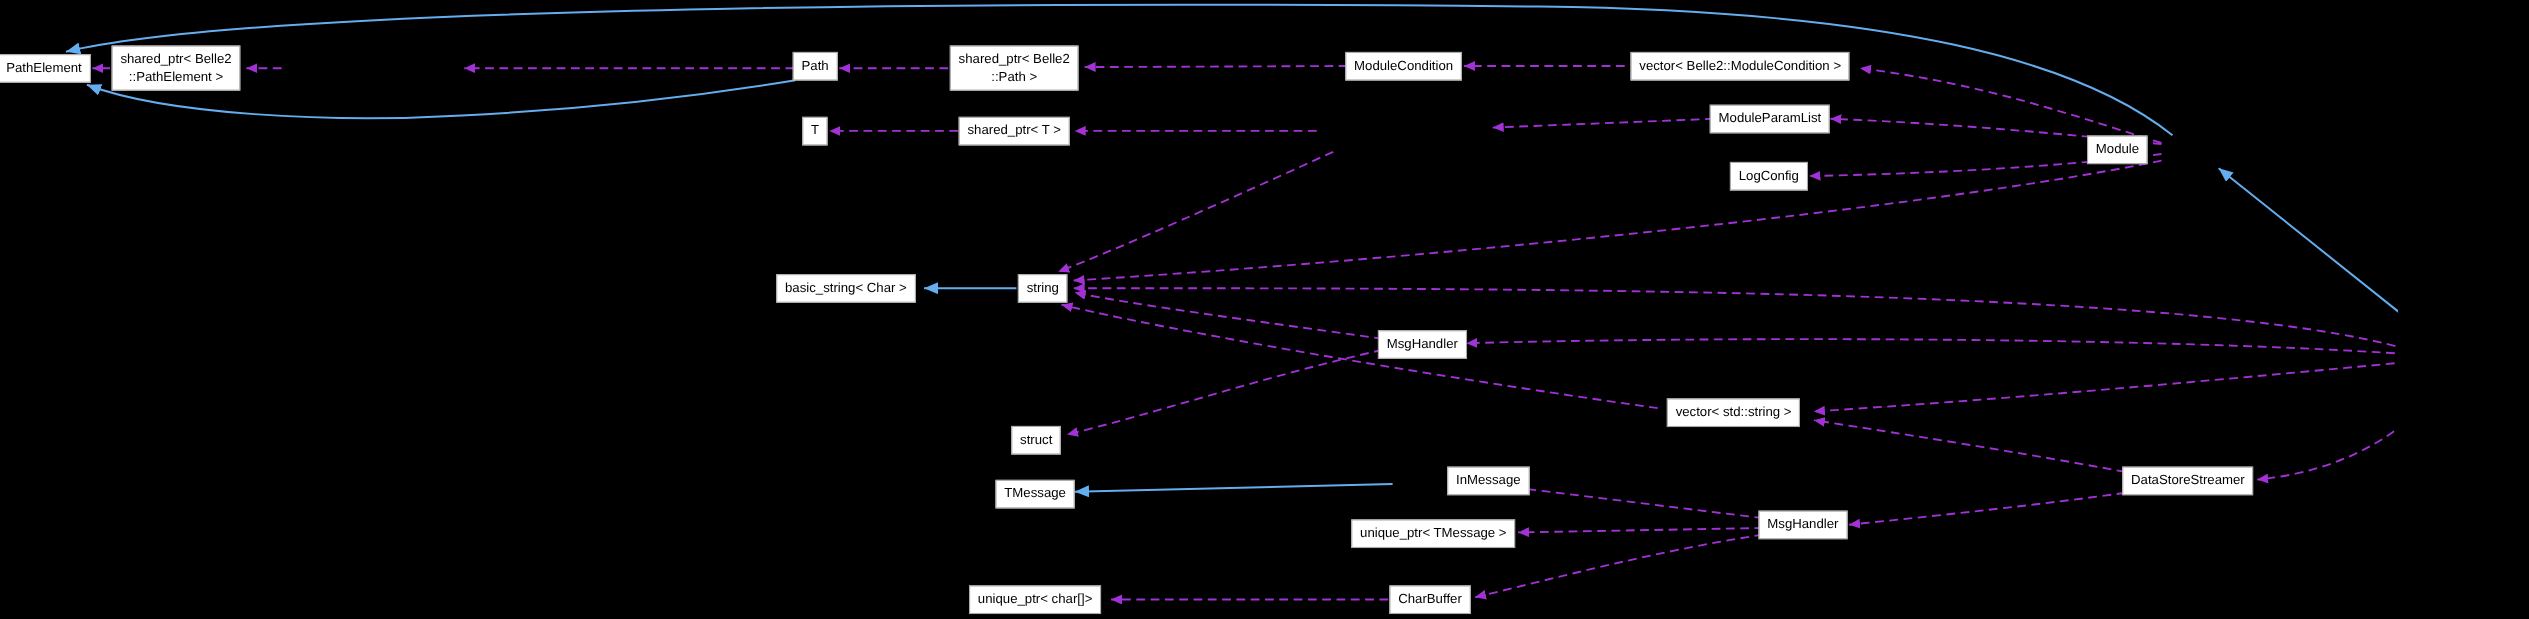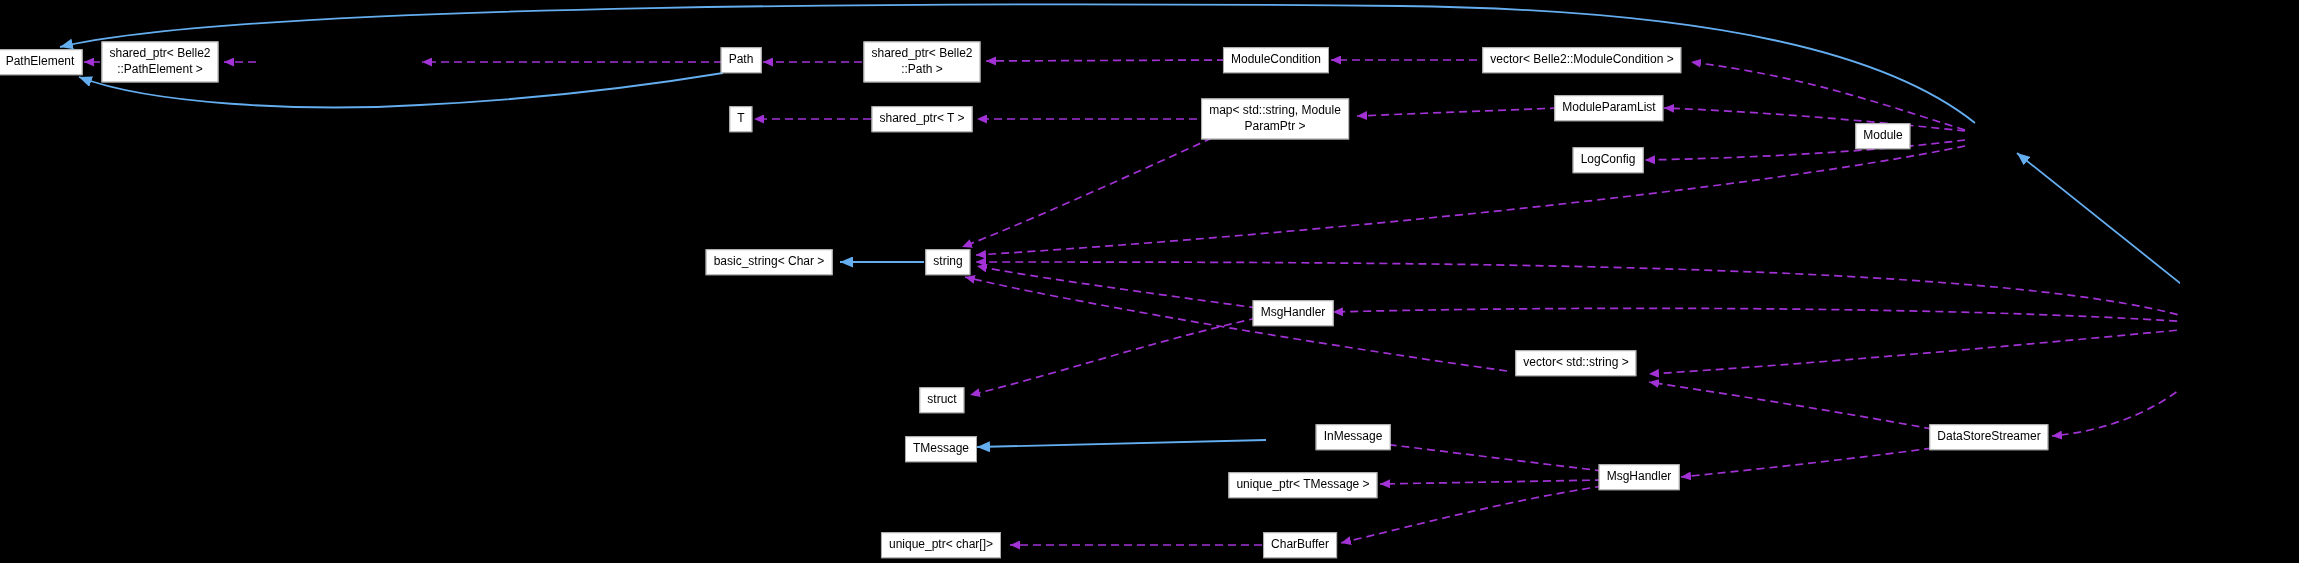--- a/index.html
+++ b/index.html
@@ -75,30 +75,28 @@
   <div class="node" style="left:40px;top:62px">PathElement</div>
   <div class="node" style="left:160px;top:62px">shared_ptr&lt; Belle2
 ::PathElement &gt;</div>
   <div class="node" style="left:741px;top:60px">Path</div>
   <div class="node" style="left:922px;top:62px">shared_ptr&lt; Belle2
 ::Path &gt;</div>
   <div class="node" style="left:1276px;top:60px">ModuleCondition</div>
   <div class="node" style="left:1582px;top:60px">vector&lt; Belle2::ModuleCondition &gt;</div>
   <div class="node" style="left:741px;top:119px">T</div>
   <div class="node" style="left:922px;top:119px">shared_ptr&lt; T &gt;</div>
-  <div class="node" style="left:1275px;top:119px">map&lt; std::string, Module
-ParamPtr &gt;</div>
   <div class="node" style="left:1609px;top:108px">ModuleParamList</div>
   <div class="node" style="left:1608px;top:160px">LogConfig</div>
-  <div class="node" style="left:1883px;top:136px">Module</div>
+  <div class="node" style="left:1925px;top:136px">Module</div>
   <div class="node" style="left:769px;top:262px">basic_string&lt; Char &gt;</div>
   <div class="node" style="left:948px;top:262px">string</div>
   <div class="node" style="left:1293px;top:313px">MsgHandler</div>
   <div class="node hl" style="left:2236px;top:324px">Ds2RbufModule</div>
-  <div class="node" style="left:1576px;top:363px">vector&lt; std::string &gt;</div>
+  <div class="node" style="left:1576px;top:375px">vector&lt; std::string &gt;</div>
   <div class="node" style="left:942px;top:400px">struct</div>
   <div class="node" style="left:941px;top:449px">TMessage</div>
   <div class="node" style="left:1353px;top:437px">InMessage</div>
   <div class="node" style="left:1989px;top:437px">DataStoreStreamer</div>
   <div class="node" style="left:1303px;top:485px">unique_ptr&lt; TMessage &gt;</div>
   <div class="node" style="left:1639px;top:477px">MsgHandler</div>
   <div class="node" style="left:941px;top:545px">unique_ptr&lt; char[]&gt;</div>
   <div class="node" style="left:1300px;top:545px">CharBuffer</div>
 
 </div>

